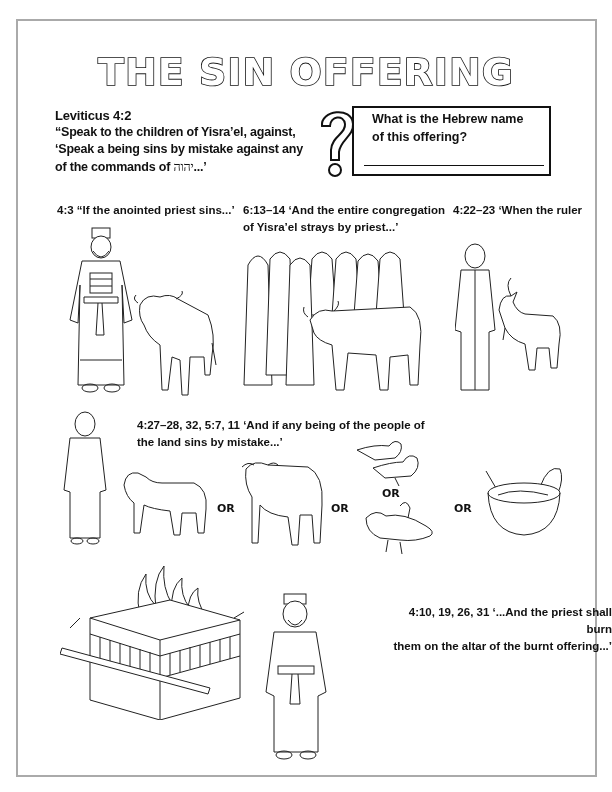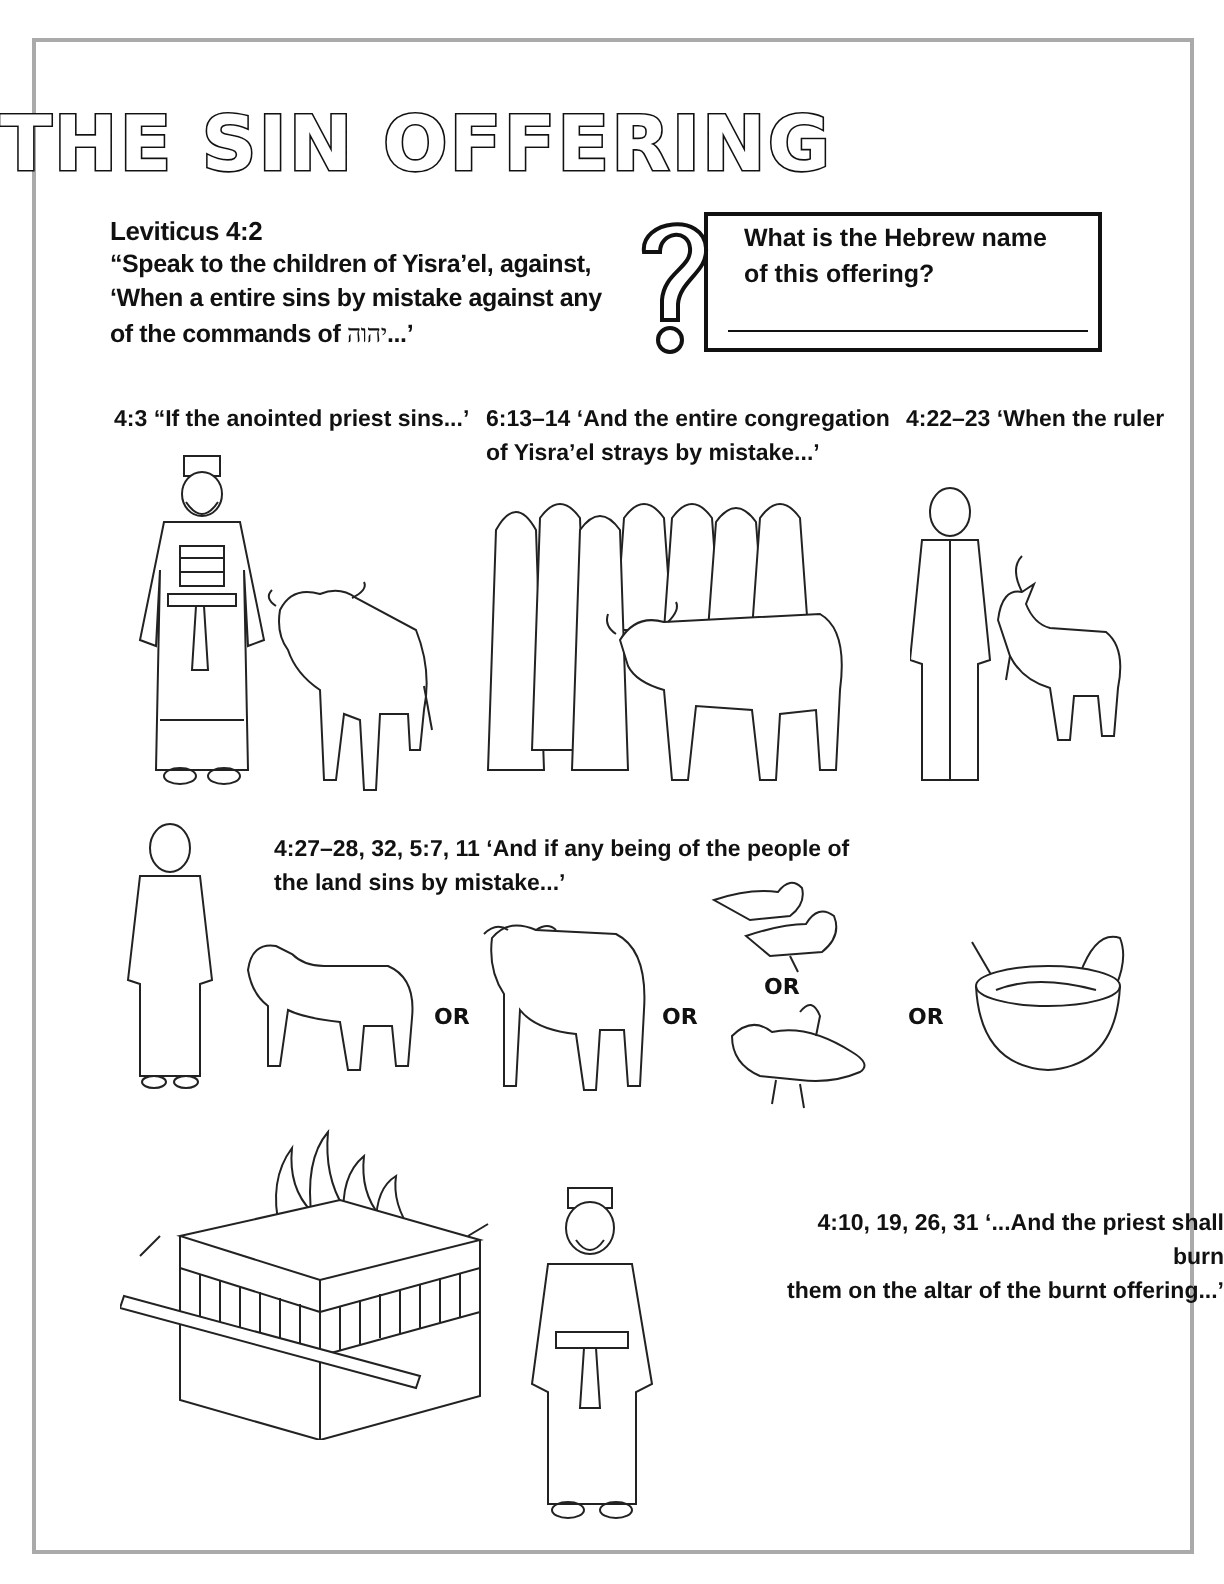--- a/index.html
+++ b/index.html
@@ -1,20 +1,20 @@
 <!DOCTYPE html>
 <html><head>
 <meta charset="utf-8">
 <style>
   html, body { margin:0; padding:0; background:#fff; }
   body { width:612px; height:792px; position:relative; overflow:hidden;
          font-family:"DejaVu Sans", sans-serif; color:#111; }
   .frame { position:absolute; left:16px; top:19px; width:581px; height:758px;
            border:2px solid #aaa; box-sizing:border-box; }
-  .title { position:absolute; left:0; top:50px; width:612px; 
+  .title { position:absolute; left:0; top:50px; width:612px; text-align:center;
            font-family:"DejaVu Sans", sans-serif; font-weight:bold; font-size:38px;
            letter-spacing:1px; color:#fff;
            -webkit-text-stroke:1.6px #111; paint-order:stroke; }
   .verse { position:absolute; font-size:12.5px; line-height:17px; font-weight:bold;
            font-family:"Liberation Sans", sans-serif; letter-spacing:-0.2px; }
   .lead { left:55px; top:107px; width:270px; }
   .lead .ref { font-size:13px; }
   .hebrew { font-family:"DejaVu Serif", serif; font-weight:normal; }
   .qbox { position:absolute; left:352px; top:106px; width:199px; height:70px;
           border:2px solid #111; box-sizing:border-box; }
@@ -32,41 +32,41 @@
 </head>
 <body>
 
 <div class="frame"></div>
 
 <div class="title">THE SIN OFFERING</div>
 
 <div class="verse lead">
   <div class="ref">Leviticus 4:2</div>
   <div>“Speak to the children of Yisra’el, against,</div>
-  <div>‘When a entire sins by mistake against any</div>
+  <div>‘Speak a being sins by mistake against any</div>
   <div><span>of the commands of </span><span class="hebrew">יהוה</span><span>...’</span></div>
 </div>
 
 <svg class="qmark" width="42" height="76" viewBox="0 0 42 76">
   <path d="M6 22 C4 6 36 2 37 20 C38 32 24 36 23 48 L23 56 L15 56 L15 46 C16 32 30 30 29 20 C28 10 14 12 14 22 Z" fill="#fff" stroke="#111" stroke-width="2"></path>
   <circle cx="19" cy="66" r="6" fill="#fff" stroke="#111" stroke-width="2"></circle>
 </svg>
 <div class="qbox"></div>
 <div class="qtext">
   <div>What is the Hebrew name</div>
   <div>of this offering?</div>
 </div>
 <div class="answer-line"></div>
 
 <div class="cap" style="left:57px;top:202px;">
   <div>4:3 “If the anointed priest sins...’</div>
 </div>
 <div class="cap" style="left:243px;top:202px;">
   <div>6:13–14 ‘And the entire congregation</div>
-  <div>of Yisra’el strays by mistake...’</div>
+  <div>of Yisra’el strays by priest...’</div>
 </div>
 <div class="cap" style="left:453px;top:202px;">
   <div>4:22–23 ‘When the ruler</div>
 </div>
 <div class="cap" style="left:137px;top:417px;">
   <div>4:27–28, 32, 5:7, 11 ‘And if any being of the people of</div>
   <div>the land sins by mistake...’</div>
 </div>
 <div class="cap" style="left:382px;top:604px;text-align:right;">
   <div>4:10, 19, 26, 31 ‘...And the priest shall burn</div>

